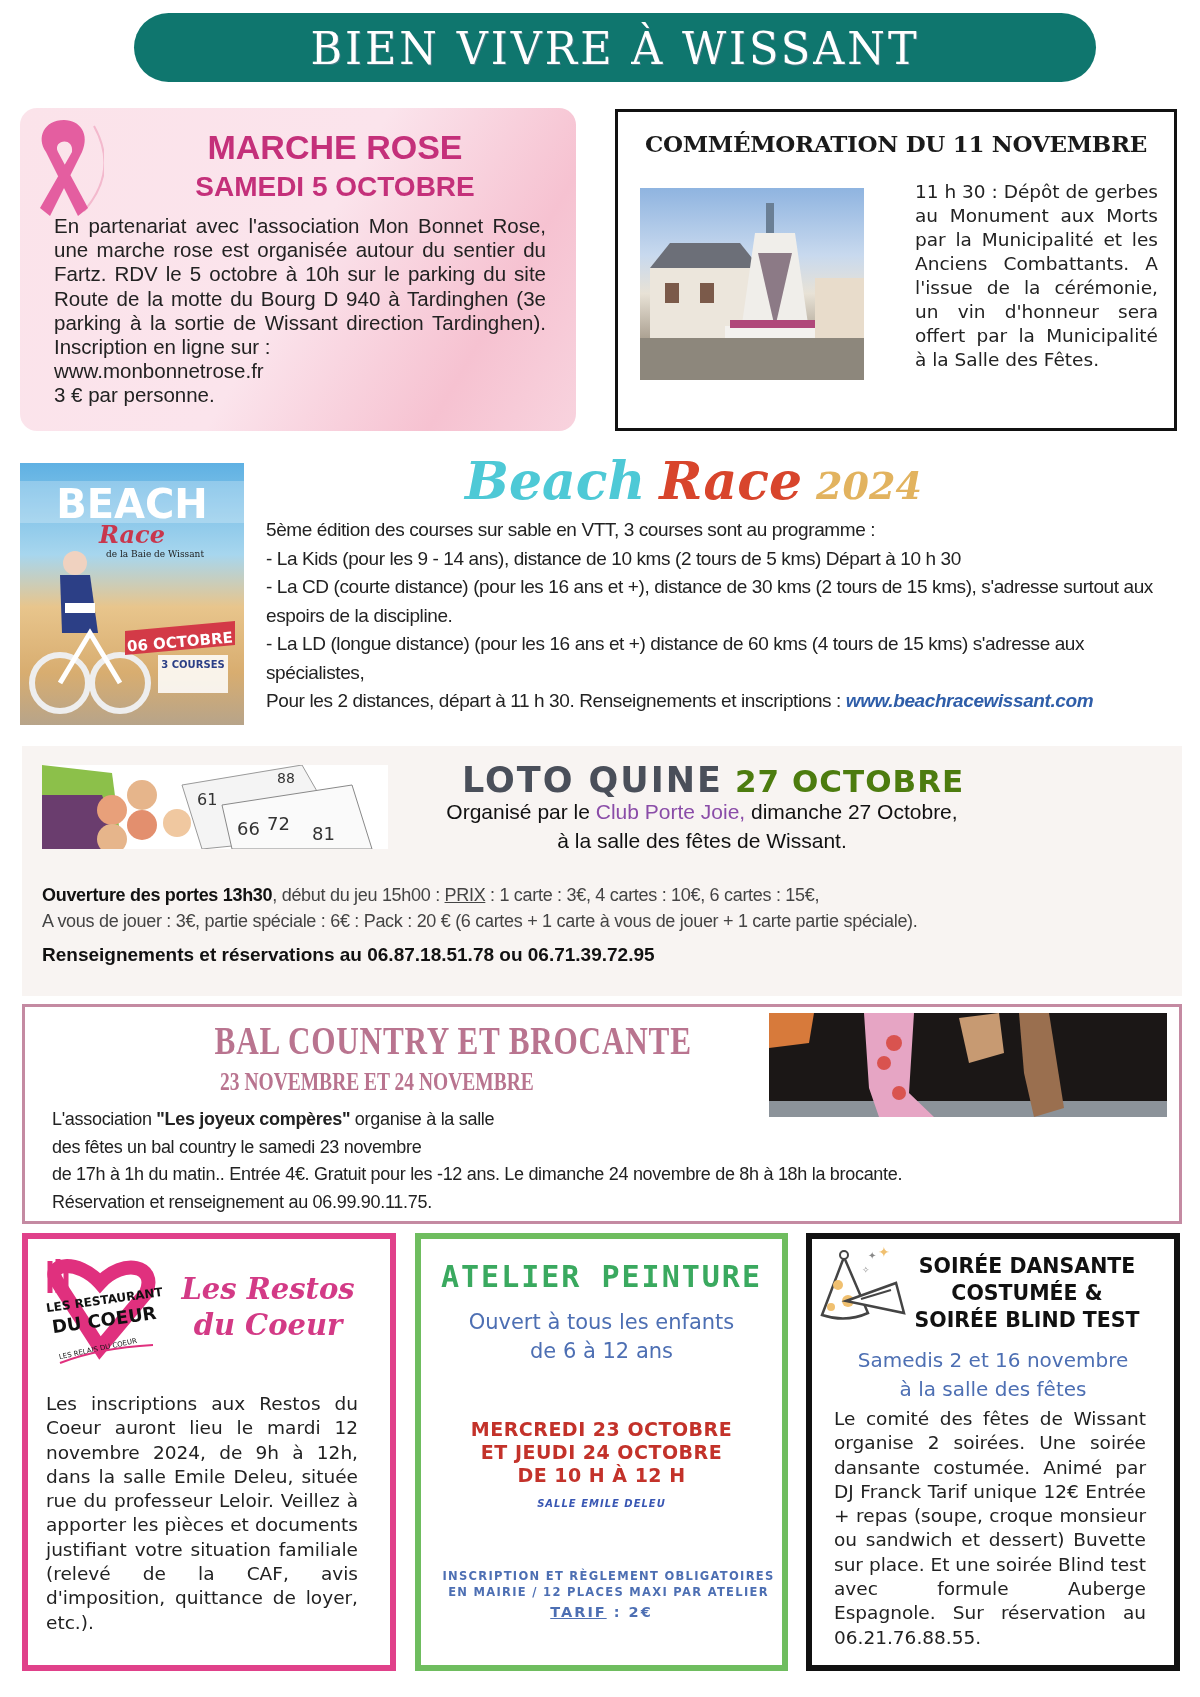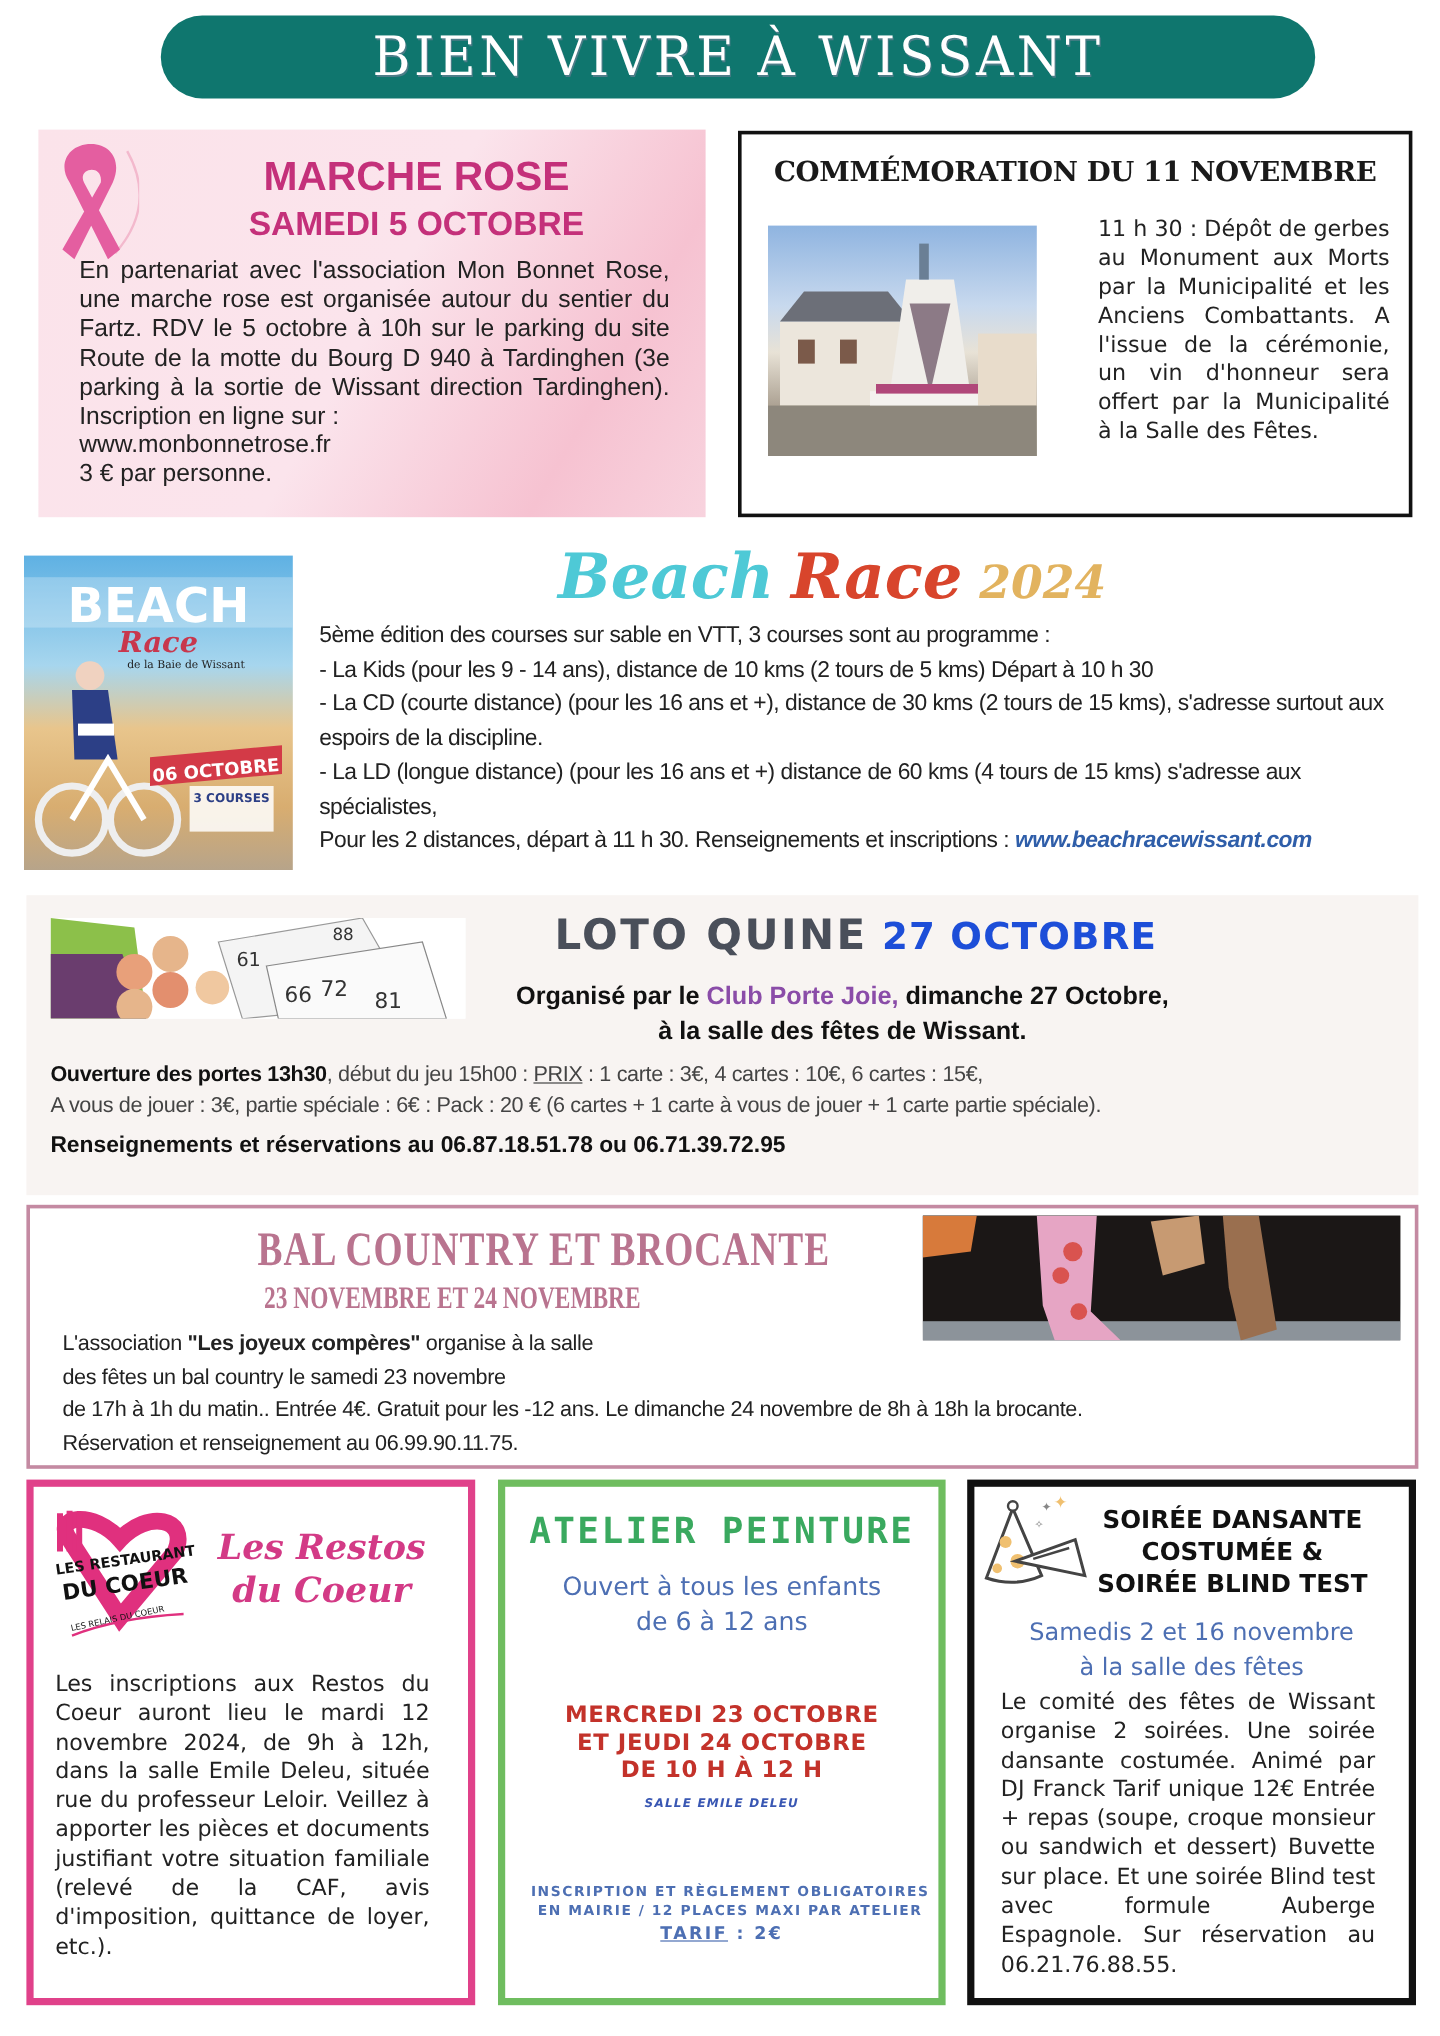--- a/index.html
+++ b/index.html
@@ -4,21 +4,21 @@
 <style>
   * { box-sizing: border-box; margin: 0; padding: 0; }
   body { width: 1200px; height: 1697px; background: #ffffff; position: relative; overflow: hidden; font-family: "DejaVu Sans", sans-serif; color: #222; }
   .abs { position: absolute; }
 
   
   #banner { left: 134px; top: 13px; width: 962px; height: 69px; background: #0f766e; border-radius: 35px; display: flex; align-items: center; justify-content: center; }
   #banner span { font-family: "DejaVu Serif", serif; font-size: 43px; color: #fff; letter-spacing: 3px; font-weight: normal; text-shadow: 1px 1px 0 #4d7d88; transform: scaleY(1.05); }
 
   
-  #marche { left: 32px; top: 108px; width: 556px; height: 323px; background: linear-gradient(120deg, #fbe3ea 0%, #fbe4ec 50%, #f6c2d1 80%, #f8d3de 100%); }
+  #marche { left: 20px; top: 108px; width: 556px; height: 323px; background: linear-gradient(120deg, #fbe3ea 0%, #fbe4ec 50%, #f6c2d1 80%, #f8d3de 100%); border-radius: 17px; }
   #marche .ribbon { position: absolute; left: 4px; top: 8px; width: 80px; height: 110px; }
   #marche h2 { position: absolute; left: 70px; width: 490px; text-align: center; color: #c4307a; font-family: "Liberation Sans", sans-serif; font-weight: bold; }
   #marche .t1 { top: 20px; font-size: 34px; }
   #marche .t2 { top: 63px; font-size: 28px; }
   #marche .body { position: absolute; left: 34px; top: 106px; width: 492px; font-family: "Liberation Sans", sans-serif; font-size: 20.5px; line-height: 24.2px; color: #222; text-align: justify; }
 
   
   #comm { left: 615px; top: 109px; width: 562px; height: 322px; border: 3px solid #111; background: #fff; }
   #comm h2 { position: absolute; left: 0; width: 100%; top: 18px; text-align: center; font-family: "DejaVu Serif", serif; font-size: 23px; font-weight: bold; color: #1a1a1a; letter-spacing: -0.3px; }
   #comm .photo { position: absolute; left: 22px; top: 76px; width: 224px; height: 192px; background: linear-gradient(180deg, #8fb4e0 0%, #c8d9ee 35%, #e8e2d6 55%, #a89d8e 80%, #8b8375 100%); overflow: hidden; }
@@ -31,22 +31,22 @@
   #beach-title .w2 { color: #d8452c; font-size: 52px; }
   #beach-title .w3 { color: #e2b35f; font-size: 38px; }
   #beach-body { left: 266px; top: 516px; width: 910px; font-family: "Liberation Sans", sans-serif; font-size: 19px; line-height: 28.5px; color: #222; letter-spacing: -0.4px; }
   #beach-body a { color: #2f5ea9; font-weight: bold; font-style: italic; text-decoration: none; }
 
   
   #loto { left: 22px; top: 746px; width: 1160px; height: 250px; background: #f8f4f2; }
   #loto .pic { position: absolute; left: 20px; top: 19px; width: 346px; height: 84px; background: #fff; overflow: hidden; }
   #loto .title { position: absolute; left: 440px; top: 14px; font-family: "DejaVu Sans", sans-serif; font-weight: bold; font-size: 35px; letter-spacing: 2px; }
   #loto .title .q { color: #4a4f5a; }
-  #loto .title .d { color: #1d4ed8; font-size: 31px; margin-left: 12px; letter-spacing: 1px; }
-  #loto .org { position: absolute; left: 300px; width: 760px; text-align: center; top: 70px; font-family: "Liberation Sans", sans-serif; font-weight: bold; font-size: 21px; line-height: 29px; color: #111; }
+  #loto .title .d { color: #4d7c0f; font-size: 31px; margin-left: 12px; letter-spacing: 1px; }
+  #loto .org { position: absolute; left: 300px; width: 760px; text-align: center; top: 51px; font-family: "Liberation Sans", sans-serif; font-weight: normal; font-size: 21px; line-height: 29px; color: #111; }
   #loto .org .club { color: #8a4ca8; }
   #loto .info { position: absolute; left: 20px; top: 136px; width: 1120px; font-family: "Liberation Sans", sans-serif; font-size: 18px; line-height: 26px; color: #444; letter-spacing: -0.3px; }
   #loto .info b { color: #111; }
   #loto .info u { text-decoration: underline; }
   #loto .contact { position: absolute; left: 20px; top: 198px; font-family: "Liberation Sans", sans-serif; font-weight: bold; font-size: 19px; color: #111; }
 
   
   #bal { left: 22px; top: 1004px; width: 1160px; height: 220px; border: 3px solid #c48aa2; background: #fff; }
   #bal .t1 { position: absolute; left: 150px; width: 360px; text-align: center; top: 10px; font-family: "Liberation Serif", serif; font-weight: bold; font-size: 40px; color: #b9748f; transform: scaleX(0.78); transform-origin: center; letter-spacing: 1px; white-space: nowrap; }
   #bal .t2 { position: absolute; left: 150px; width: 360px; text-align: center; top: 60px; font-family: "Liberation Serif", serif; font-weight: bold; font-size: 26px; color: #b9748f; transform: scaleX(0.75); white-space: nowrap; }

